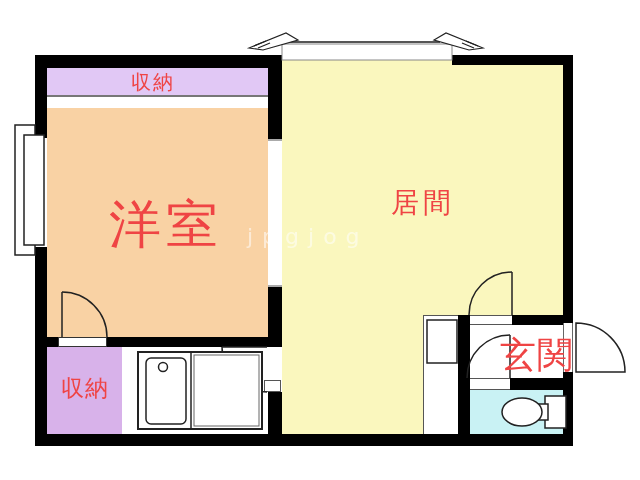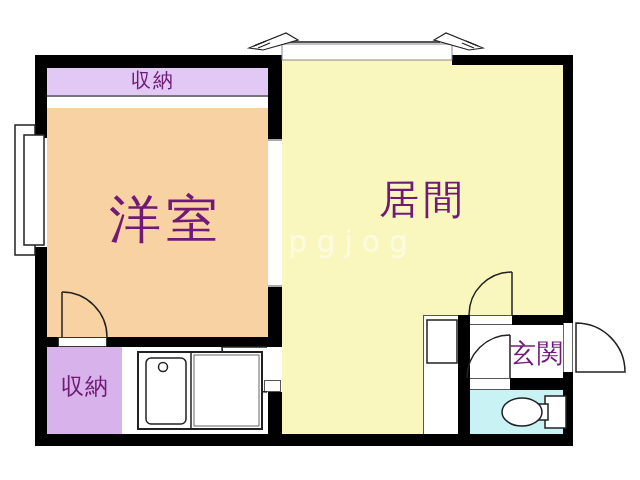--- a/index.html
+++ b/index.html
@@ -14,27 +14,27 @@
   .closet-track{left:47px;top:95px;width:221px;height:2px;background:#777;}
   .floor-closet-bottom{left:47px;top:347px;width:75px;height:87px;background:#D8B2EA;}
   .floor-toilet{left:470px;top:390px;width:93px;height:44px;background:#C9F2F4;}
   .hall-strip{left:423px;top:315px;width:35px;height:119px;background:#fff;
               border-left:1px solid #555;border-top:1px solid #555;box-sizing:border-box;}
   
   .wall{background:#000;}
   
   .sill{background:#fff;box-sizing:border-box;}
   
-  .room-label{color:#701a75;white-space:nowrap;transform:translate(-50%,-50%);line-height:1;font-family:Liberation Mono, monospace;}
+  .room-label{color:#ef4444;white-space:nowrap;transform:translate(-50%,-50%);line-height:1;}
   .lbl-western{left:166px;top:224px;font-size:52px;letter-spacing:5px;}
-  .lbl-living{left:423px;top:203px;font-size:40px;letter-spacing:4px;}
+  .lbl-living{left:423px;top:203px;font-size:28px;letter-spacing:4px;}
   .lbl-closet-top{left:153px;top:82px;font-size:20px;letter-spacing:2px;}
   .lbl-closet-bottom{left:85px;top:388px;font-size:23px;letter-spacing:1px;}
-  .lbl-entrance{left:537px;top:355px;font-size:26px;letter-spacing:1px;}
-  .watermark{left:247px;top:224px;font-size:30px;letter-spacing:9px;color:#ffffff;opacity:.55;margin-left:24px;}
+  .lbl-entrance{left:537px;top:355px;font-size:36px;letter-spacing:1px;}
+  .watermark{left:247px;top:224px;font-size:22px;letter-spacing:9px;color:#ffffff;opacity:.55;}
   svg{position:absolute;left:0;top:0;}
 </style>
 </head>
 <body>
 
 <div class="canvas">
 
   <div class="abs floor-living"></div>
   <div class="abs floor-living-ext"></div>
   <div class="abs floor-western"></div>

